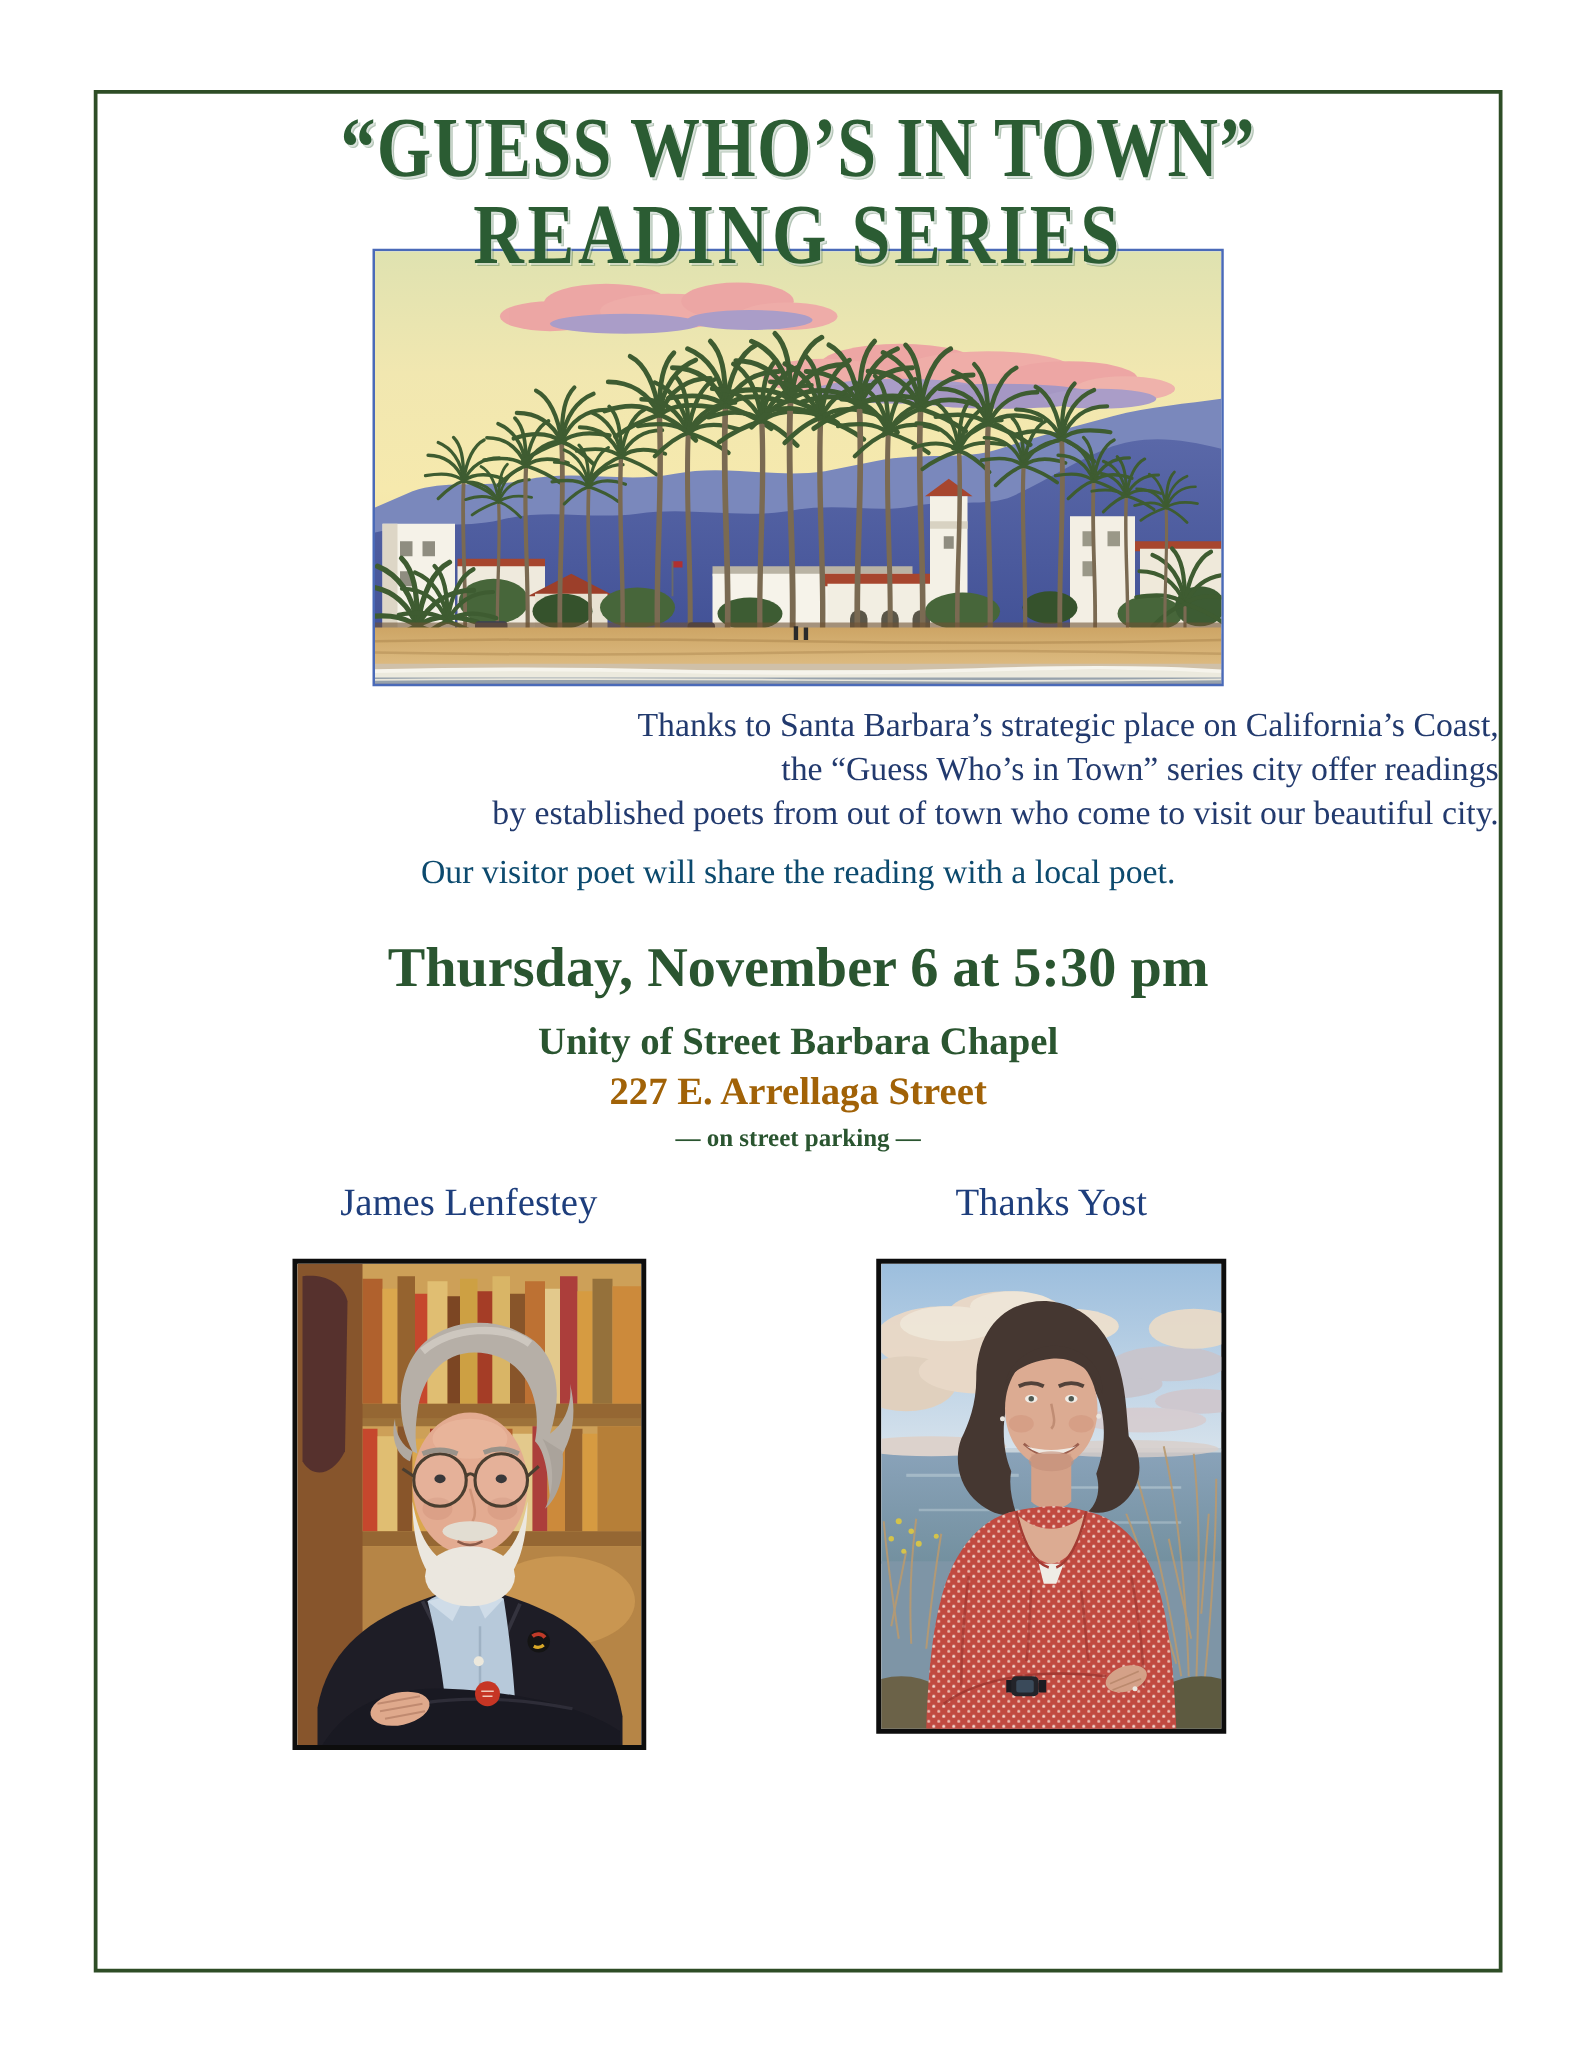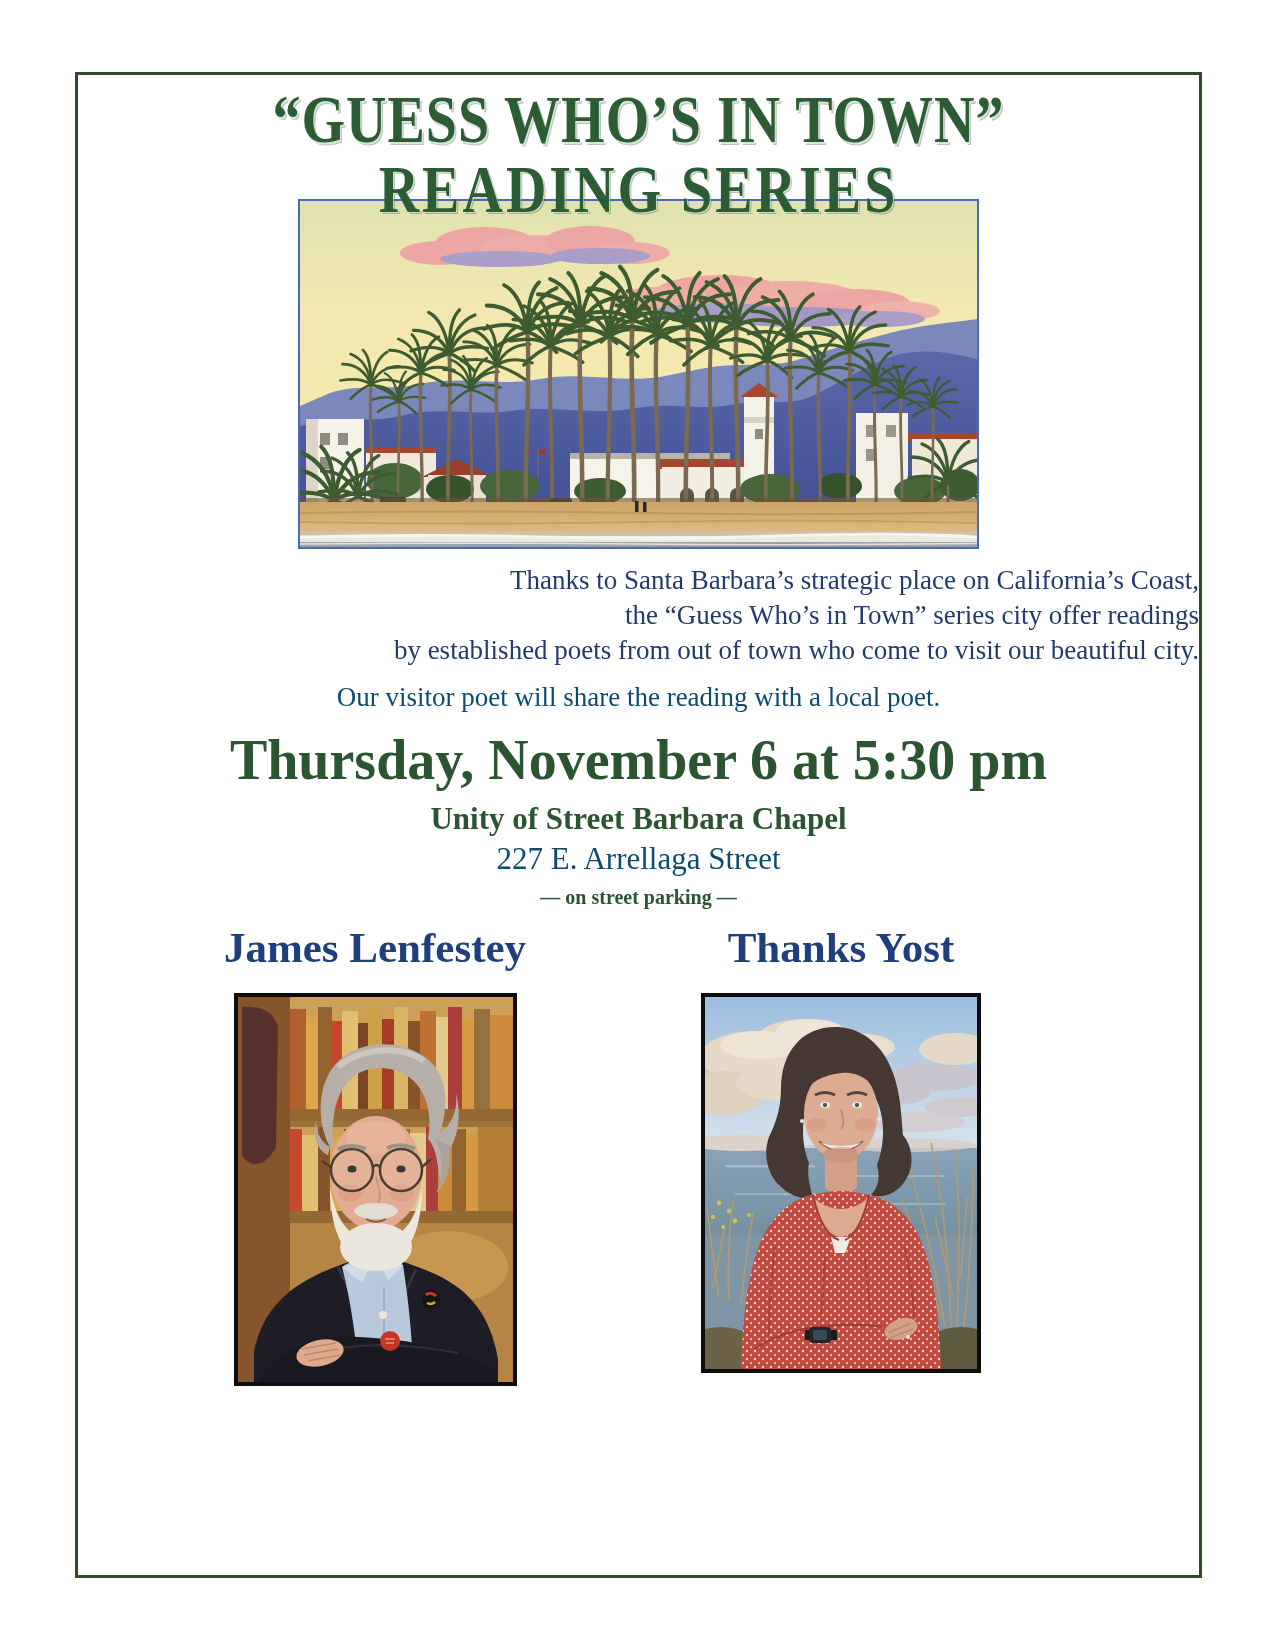--- a/index.html
+++ b/index.html
@@ -23,29 +23,29 @@
   .title-l1 { font-size:56px; line-height:56px; letter-spacing:1px; white-space:nowrap; }
   .title-l2 { font-size:56px; line-height:58px; letter-spacing:3px; white-space:nowrap; }
   .hero {
     width:681px; margin:0 auto; margin-top:0px;
     border:2px solid #4a6ab8; font-size:0; line-height:0;
   }
   .intro { margin-top:14px; color:#223a6e; font-size:27px; line-height:35px; }
   .intro div { white-space:nowrap;text-align:right; }
   .intro-l4 { margin-top:12px; color:#0c4a6e; font-size:27px; line-height:35px; white-space:nowrap; }
   .datetime {
-    margin-top:18px; color:#2a5530; font-weight:bold; font-size:56px; line-height:54px; white-space:nowrap;
+    margin-top:32px; color:#2a5530; font-weight:bold; font-size:45px; line-height:54px; white-space:nowrap;
   }
   .venue   { margin-top:12px; color:#2a5530; font-weight:bold; font-size:31px; line-height:40px; }
-  .address { color:#0c4a6e; font-weight:normal; font-size:31px; line-height:40px; }
+  .address { color:#a16207; font-weight:bold; font-size:31px; line-height:40px; }
   .parking { color:#2a5530; font-weight:bold; font-size:20px; line-height:36px; }
   .poets { display:flex; margin-top:6px; }
   .poet-col-left  { margin-left:72px; width:450px; }
   .poet-col-right { margin-left:16px; width:450px; }
-  .poet-name { color:#1e3e7c; font-weight:bold; font-size:43px; line-height:54px; white-space:nowrap; text-align:center; }
+  .poet-name { color:#1e3e7c; font-weight:normal; font-size:31px; line-height:54px; white-space:nowrap; text-align:center; }
   .portrait { margin:18px auto 0 auto; border:4px solid #0d0d0d; font-size:0; line-height:0; }
   .portrait-james  { width:283px; }
   .portrait-chryss { width:280px; }
   .poets-wrap { height:760px; } 
 </style>
 </head>
 <body>
 
 <div class="frame"></div>
 

